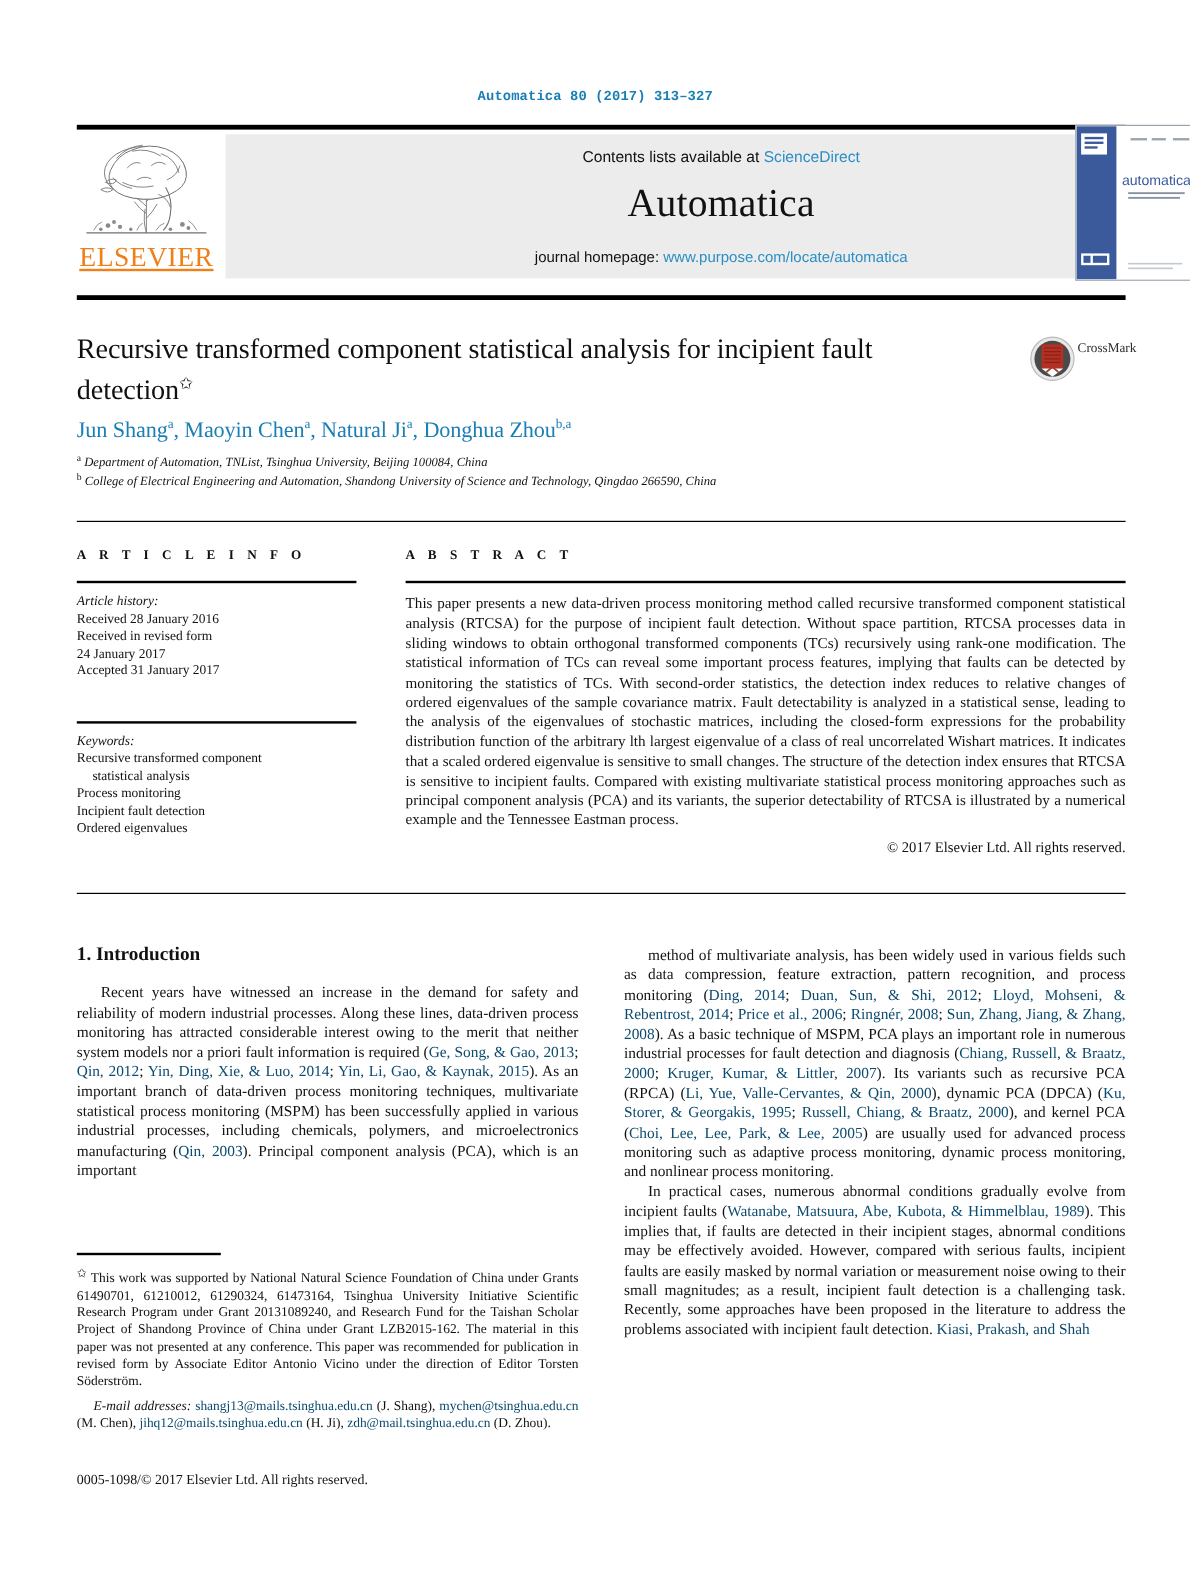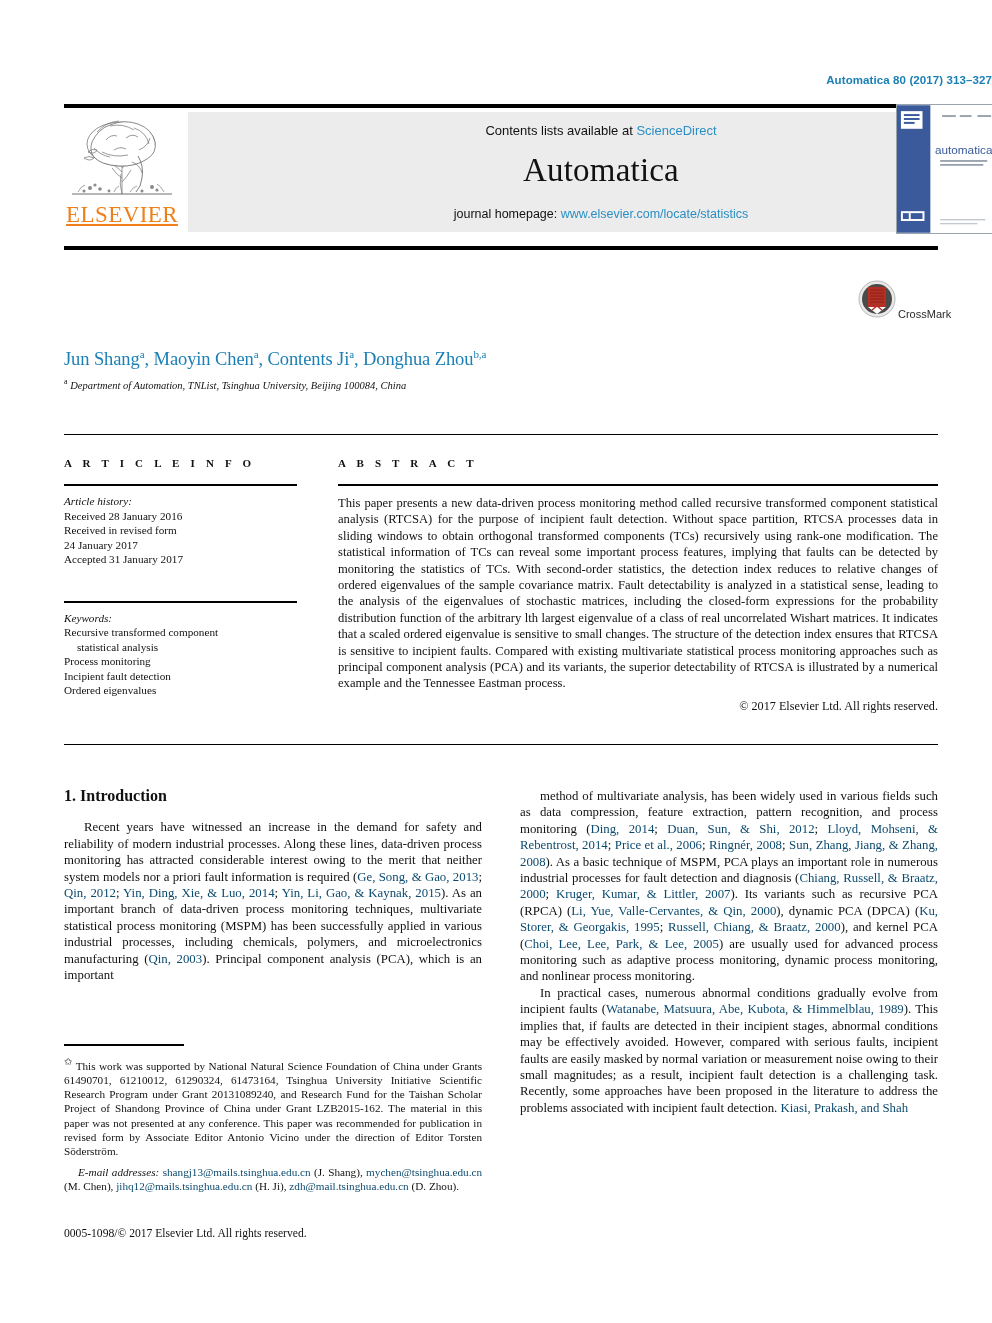--- a/index.html
+++ b/index.html
@@ -21,22 +21,22 @@
     width: 992px;
     height: 1323px;
   }
 
   
   .running-head {
     position: absolute;
     top: 74px;
     left: 0;
     width: 992px;
-    text-align: right;
-    font-family: Liberation Sans, sans-serif;
+    text-align: center;
+    font-family: Liberation Mono, monospace;
     font-weight: bold;
     font-size: 11.5px;
     color: #1a7fb5;
     letter-spacing: 0.1px;
   }
 
   
   .masthead {
     position: absolute;
     left: 64px;
@@ -130,22 +130,22 @@
   .crossmark {
     position: absolute;
     left: 858px;
     top: 280px;
     width: 84px;
     height: 40px;
   }
   .crossmark-label {
     position: absolute;
     left: 40px;
-    top: 28px;
-    font-family: Liberation Sans, sans-serif;
+    top: 4px;
+    font-family: Liberation Serif, serif;
     font-size: 11px;
     color: #2b2b2b;
   }
   .paper-title {
     position: absolute;
     left: 64px;
     top: 277px;
     width: 760px;
     font-family: "Liberation Serif", serif;
     font-size: 23.5px;
@@ -371,21 +371,21 @@
       </svg>
       <div class="elsevier-word">ELSEVIER</div>
     </div>
 
     <div class="banner">
       <div class="banner-line1">
         <span>Contents lists available at </span><span class="sd">ScienceDirect</span>
       </div>
       <div class="banner-title">Automatica</div>
       <div class="banner-line3">
-        <span>journal homepage: </span><span class="url">www.elsevier.com/locate/statistics</span>
+        <span>journal homepage: </span><span class="url">www.purpose.com/locate/automatica</span>
       </div>
     </div>
 
     <div class="cover-thumb">
       <svg viewBox="0 0 104 130" width="102" height="128">
         <rect x="0" y="0" width="104" height="130" fill="#ffffff"></rect>
         <rect x="0" y="0" width="34" height="130" fill="#3a5a9c"></rect>
         <rect x="4" y="6" width="22" height="18" fill="#ffffff"></rect>
         <g fill="#3a5a9c">
           <rect x="7" y="9" width="16" height="2"></rect>
@@ -428,29 +428,31 @@
         <line x1="12" y1="16" x2="26" y2="16"></line>
         <line x1="12" y1="19" x2="26" y2="19"></line>
         <line x1="12" y1="22" x2="26" y2="22"></line>
       </g>
       <path d="M10 27 L19 34 L28 27 Z" fill="#ffffff"></path>
       <path d="M14 30 L19 26 L24 30" fill="none" stroke="#b33124" stroke-width="1.4"></path>
     </svg>
     <span class="crossmark-label">CrossMark</span>
   </div>
 
+  <div class="paper-title"><span>Recursive transformed component statistical analysis for incipient fault detection</span><span class="star">✩</span></div>
 
   <div class="authors">
     <span><span>Jun Shang</span><sup>a</sup></span>,
     <span><span>Maoyin Chen</span><sup>a</sup></span>,
-    <span><span>Contents Ji</span><sup>a</sup></span>,
+    <span><span>Natural Ji</span><sup>a</sup></span>,
     <span><span>Donghua Zhou</span><sup>b,a</sup></span>
   </div>
 
   <div class="affil affil-a"><sup>a</sup> <span>Department of Automation, TNList, Tsinghua University, Beijing 100084, China</span></div>
+  <div class="affil affil-b"><sup>b</sup> <span>College of Electrical Engineering and Automation, Shandong University of Science and Technology, Qingdao 266590, China</span></div>
 
   <div class="info-rule-top"></div>
 
   <div class="sect-head article-info-head">A R T I C L E   I N F O</div>
   <div class="sect-head abstract-head">A B S T R A C T</div>
 
   <div class="info-col">
     <div class="info-hr"></div>
     <div class="info-block">
       <div class="lbl">Article history:</div>

